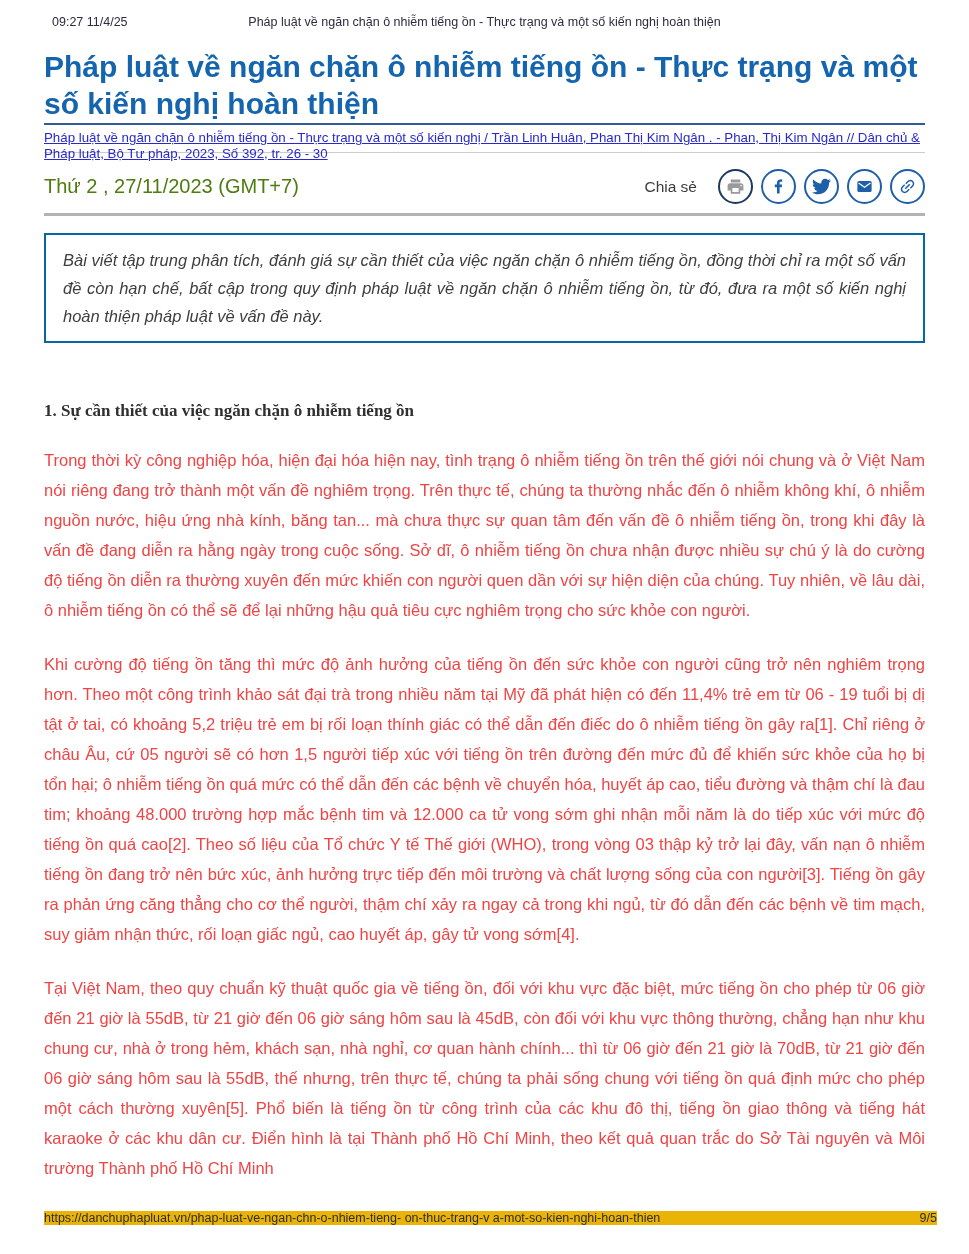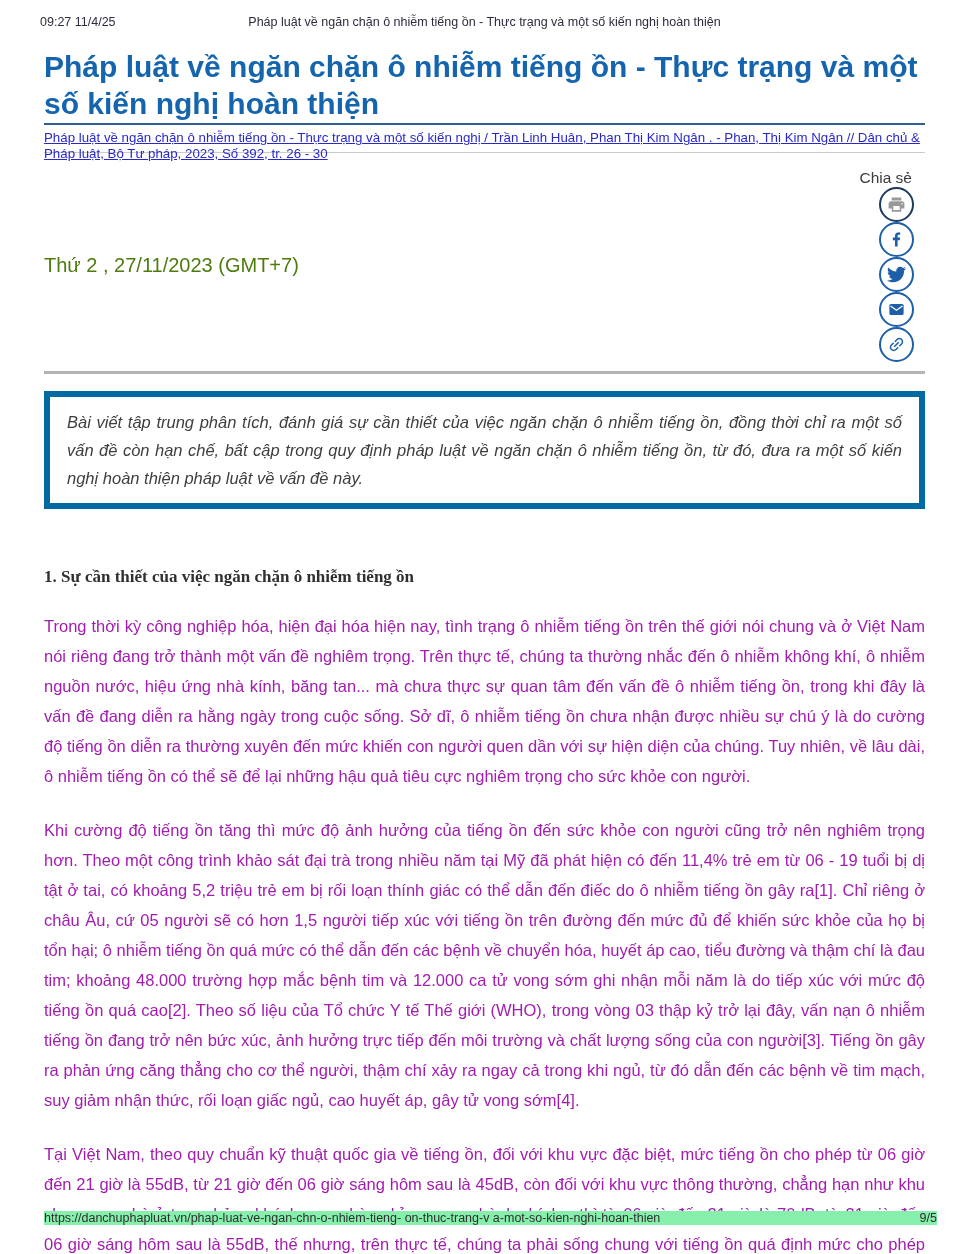--- a/index.html
+++ b/index.html
@@ -8,21 +8,21 @@
     width:969px;height:1254px;
     background:#ffffff;
     overflow:hidden;
     font-family:"Liberation Sans", sans-serif;
     color:#3a3a3a;
   }
   
   .print-header{position:absolute;top:15px;left:36px;right:36px;height:18px;
     font-size:12.5px;color:#2c2c3e;}
   .print-header .doc-title{text-align:center;}
-  .print-header .timestamp{position:absolute;left:4px;top:0;}
+  .print-header .timestamp{position:absolute;left:16px;top:0;}
 
   
   .content{position:absolute;top:48px;left:44px;width:881px;}
 
   h1.article-title{
     margin:0;
     font-size:30px;line-height:37px;font-weight:700;
     color:#1565ae;
     border-bottom:2px solid #2f5e96;
     padding-bottom:1px;
@@ -33,55 +33,55 @@
 
   a.byline{
     display:block;margin-top:5px;
     font-size:13.3px;line-height:16px;
     color:#2828cd;text-decoration:underline;
     position:relative;z-index:1;cursor:pointer;
   }
 
   .meta-row{margin-top:7px;display:flex;justify-content:space-between;align-items:center;}
   .date{font-size:20px;color:#4d7c0f;}
-  .share{display:flex;align-items:center;flex-direction:column;}
+  .share{display:flex;align-items:center;}
   .share-label{font-size:15.5px;color:#3c3c3c;margin-right:13px;}
   .icon-btn{
     width:35px;height:35px;border-radius:50%;
     border:2.5px solid #1e5fa9;background:#ffffff;
     display:flex;align-items:center;justify-content:center;
     padding:0;margin-left:8px;cursor:pointer;box-sizing:border-box;
   }
   .icon-btn.print{border-color:#1c3a5e;}
   .icon-btn svg{width:19px;height:19px;display:block;}
 
   .separator{margin-top:9px;border-top:3px solid #b4b4b4;}
 
   .abstract{
     margin-top:17px;
-    border:6px solid #0369a1;
+    border:2px solid #0369a1;
     padding:11px 17px;
     font-style:italic;font-size:16.5px;line-height:28px;
     color:#3e3e3e;text-align:justify;
   }
 
   .section-heading{margin:58px 0 0 0;font-size:17px;font-weight:700;color:#303030;font-family:Liberation Serif, serif;}
 
   p.body-para{
     margin:24px 0 0 0;
     font-size:16.5px;line-height:30px;
-    color:#a21caf;text-align:justify;
+    color:#ef4444;text-align:justify;
   }
 
   
   .print-footer{
     position:absolute;left:44px;right:32px;top:1211px;
     font-size:12.5px;color:#2e2e2e;
     display:flex;justify-content:space-between;align-items:baseline;
-    background:#86efac;
+    background:#eab308;
   }
 </style>
 </head>
 <body>
 
 <div id="page">
 
   <div class="print-header">
     <span class="timestamp">09:27 11/4/25</span>
     <div class="doc-title">Pháp luật về ngăn chặn ô nhiễm tiếng ồn - Thực trạng và một số kiến nghị hoàn thiện</div>

